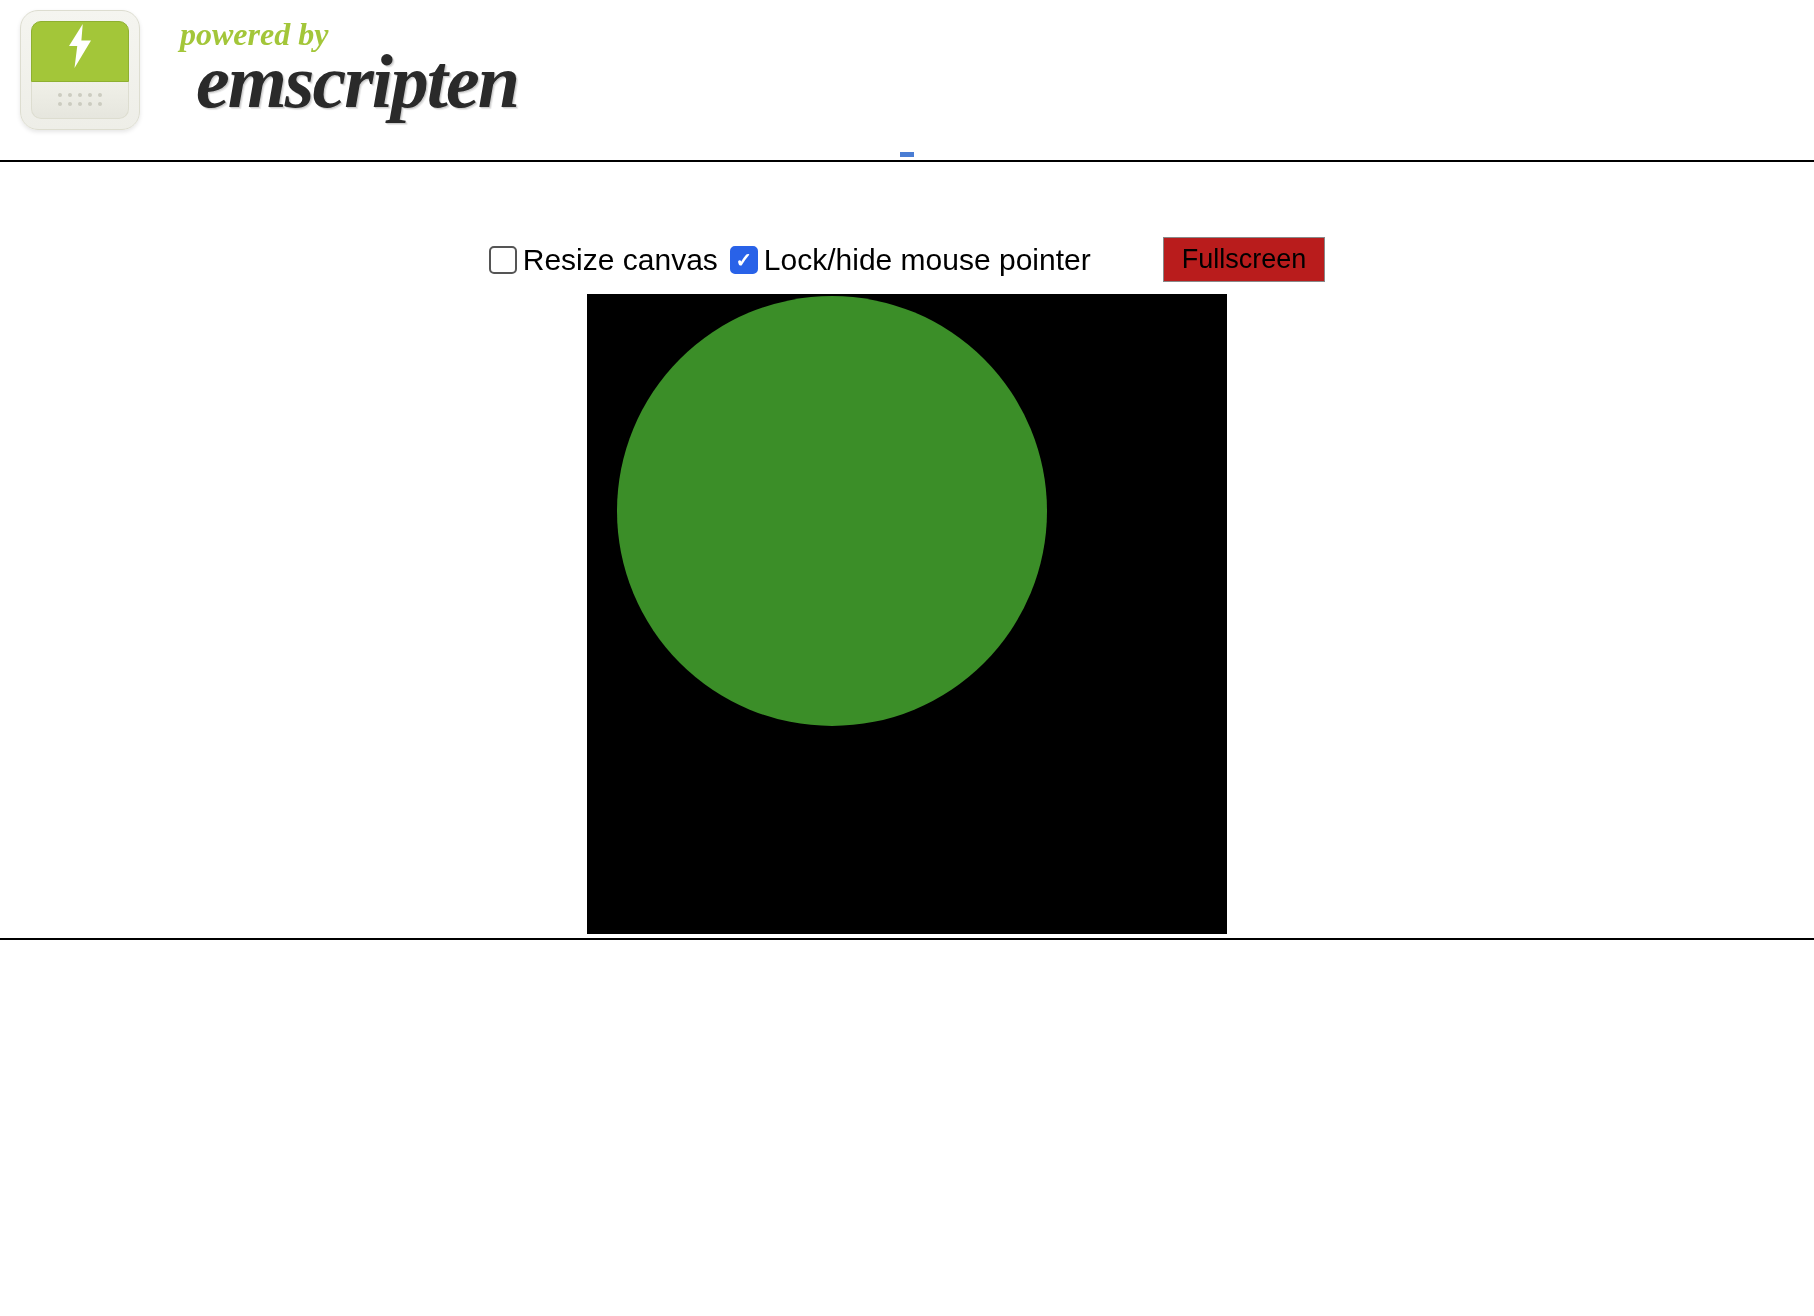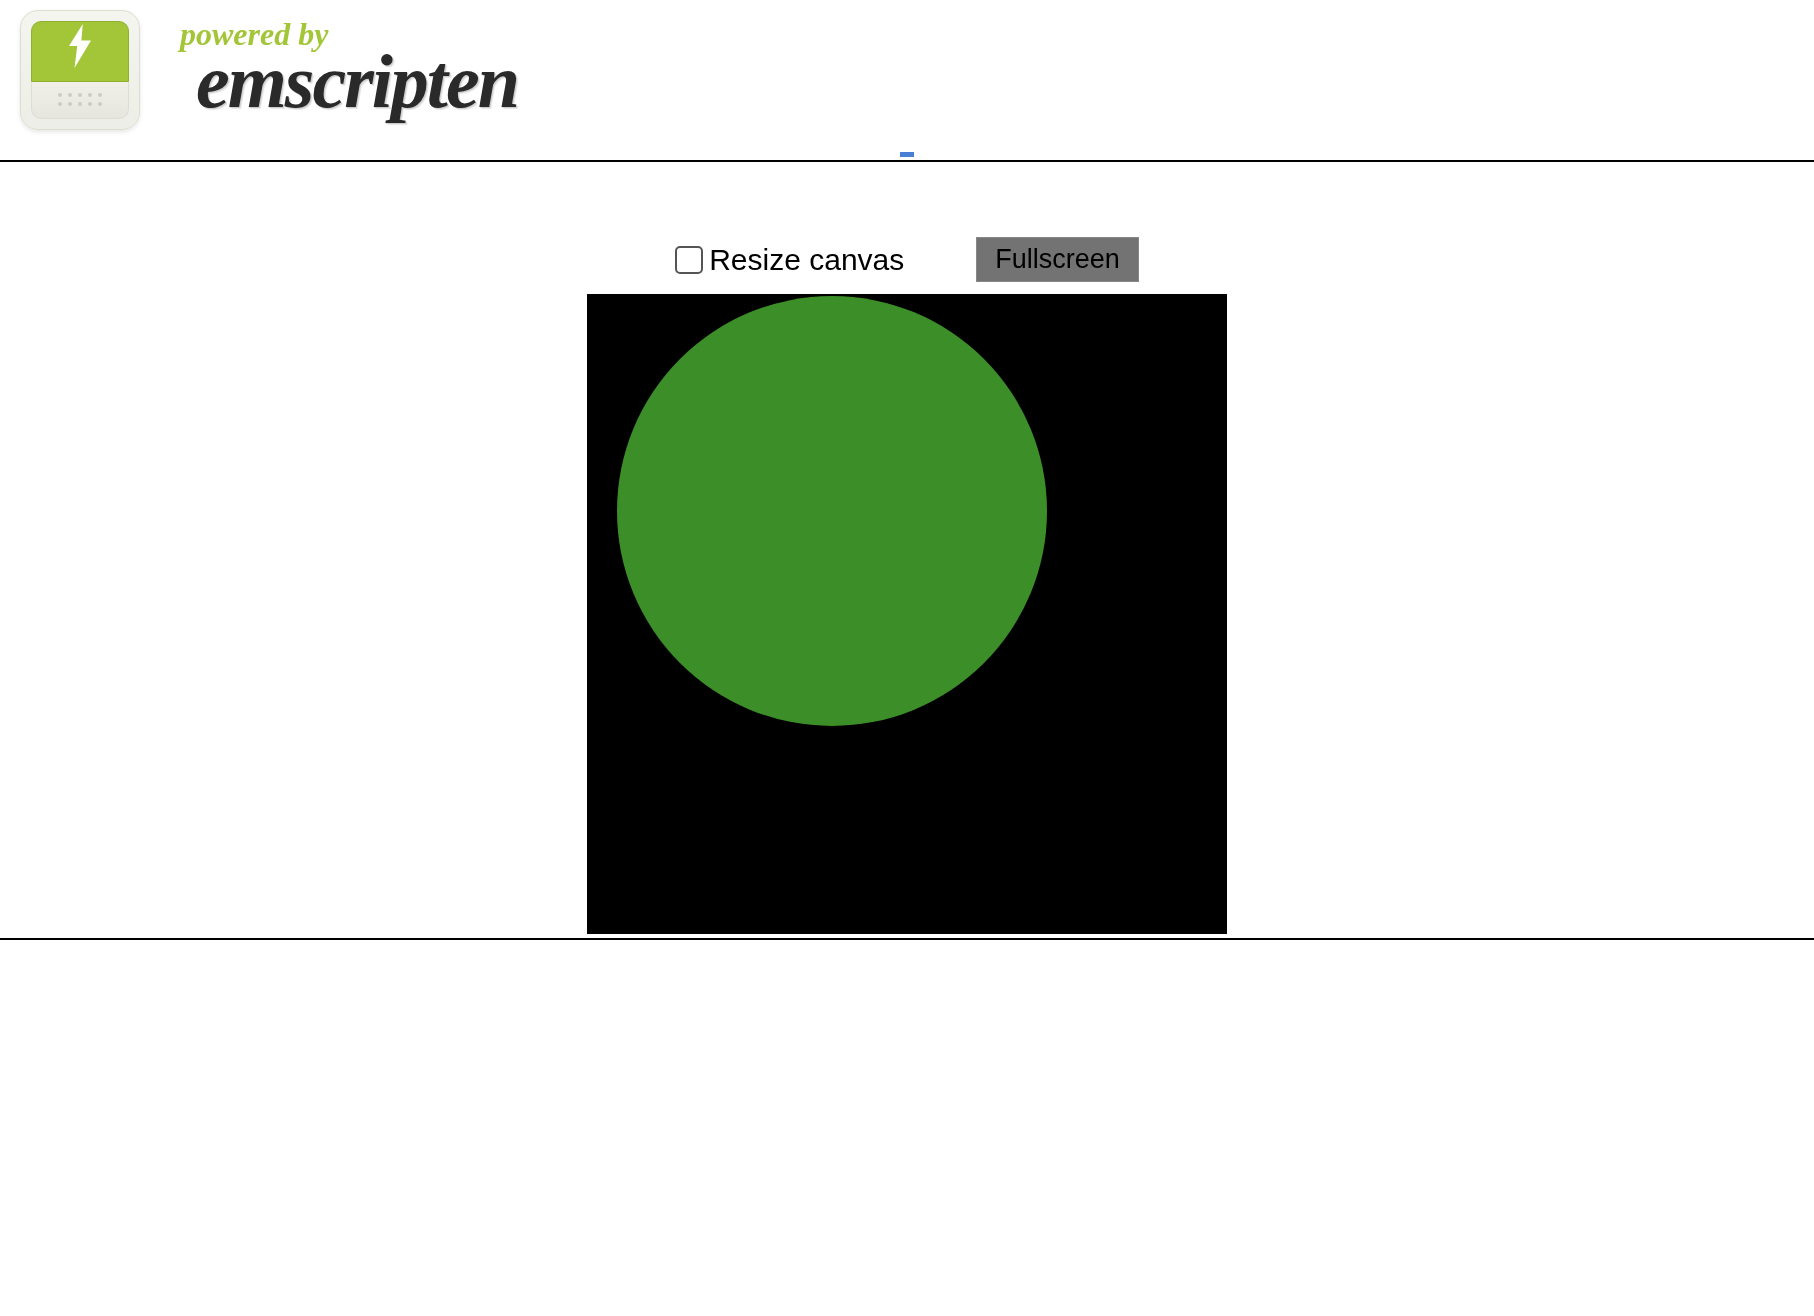--- a/index.html
+++ b/index.html
@@ -168,21 +168,21 @@
     .checkbox-label {
       color: #000;
       font-size: 30px;
     }
     
     .fullscreen-btn {
       margin-left: 60px;
       padding: 6px 18px;
       font-size: 27px;
       font-family: Arial, sans-serif;
-      background: #737373;
+      background: #b91c1c;
       border: 1px solid #888;
       cursor: pointer;
     }
     
     .canvas-wrapper {
       text-align: center;
     }
     
     .canvas {
       display: inline-block;
@@ -252,20 +252,24 @@
   <span class="spinner"></span>
 </div>
 
 <hr class="top-divider">
 
 <div class="controls-row">
   <span class="checkbox-wrapper">
     <span class="checkbox" id="cb-resize"></span>
     <span class="checkbox-label">Resize canvas</span>
   </span>
+  <span class="checkbox-wrapper">
+    <span class="checkbox checked" id="cb-lock"></span>
+    <span class="checkbox-label">Lock/hide mouse pointer</span>
+  </span>
   <button class="fullscreen-btn">Fullscreen</button>
 </div>
 
 <div class="canvas-wrapper">
   <div class="canvas">
     <div class="green-circle"></div>
   </div>
 </div>
 
 <hr class="bottom-divider">

